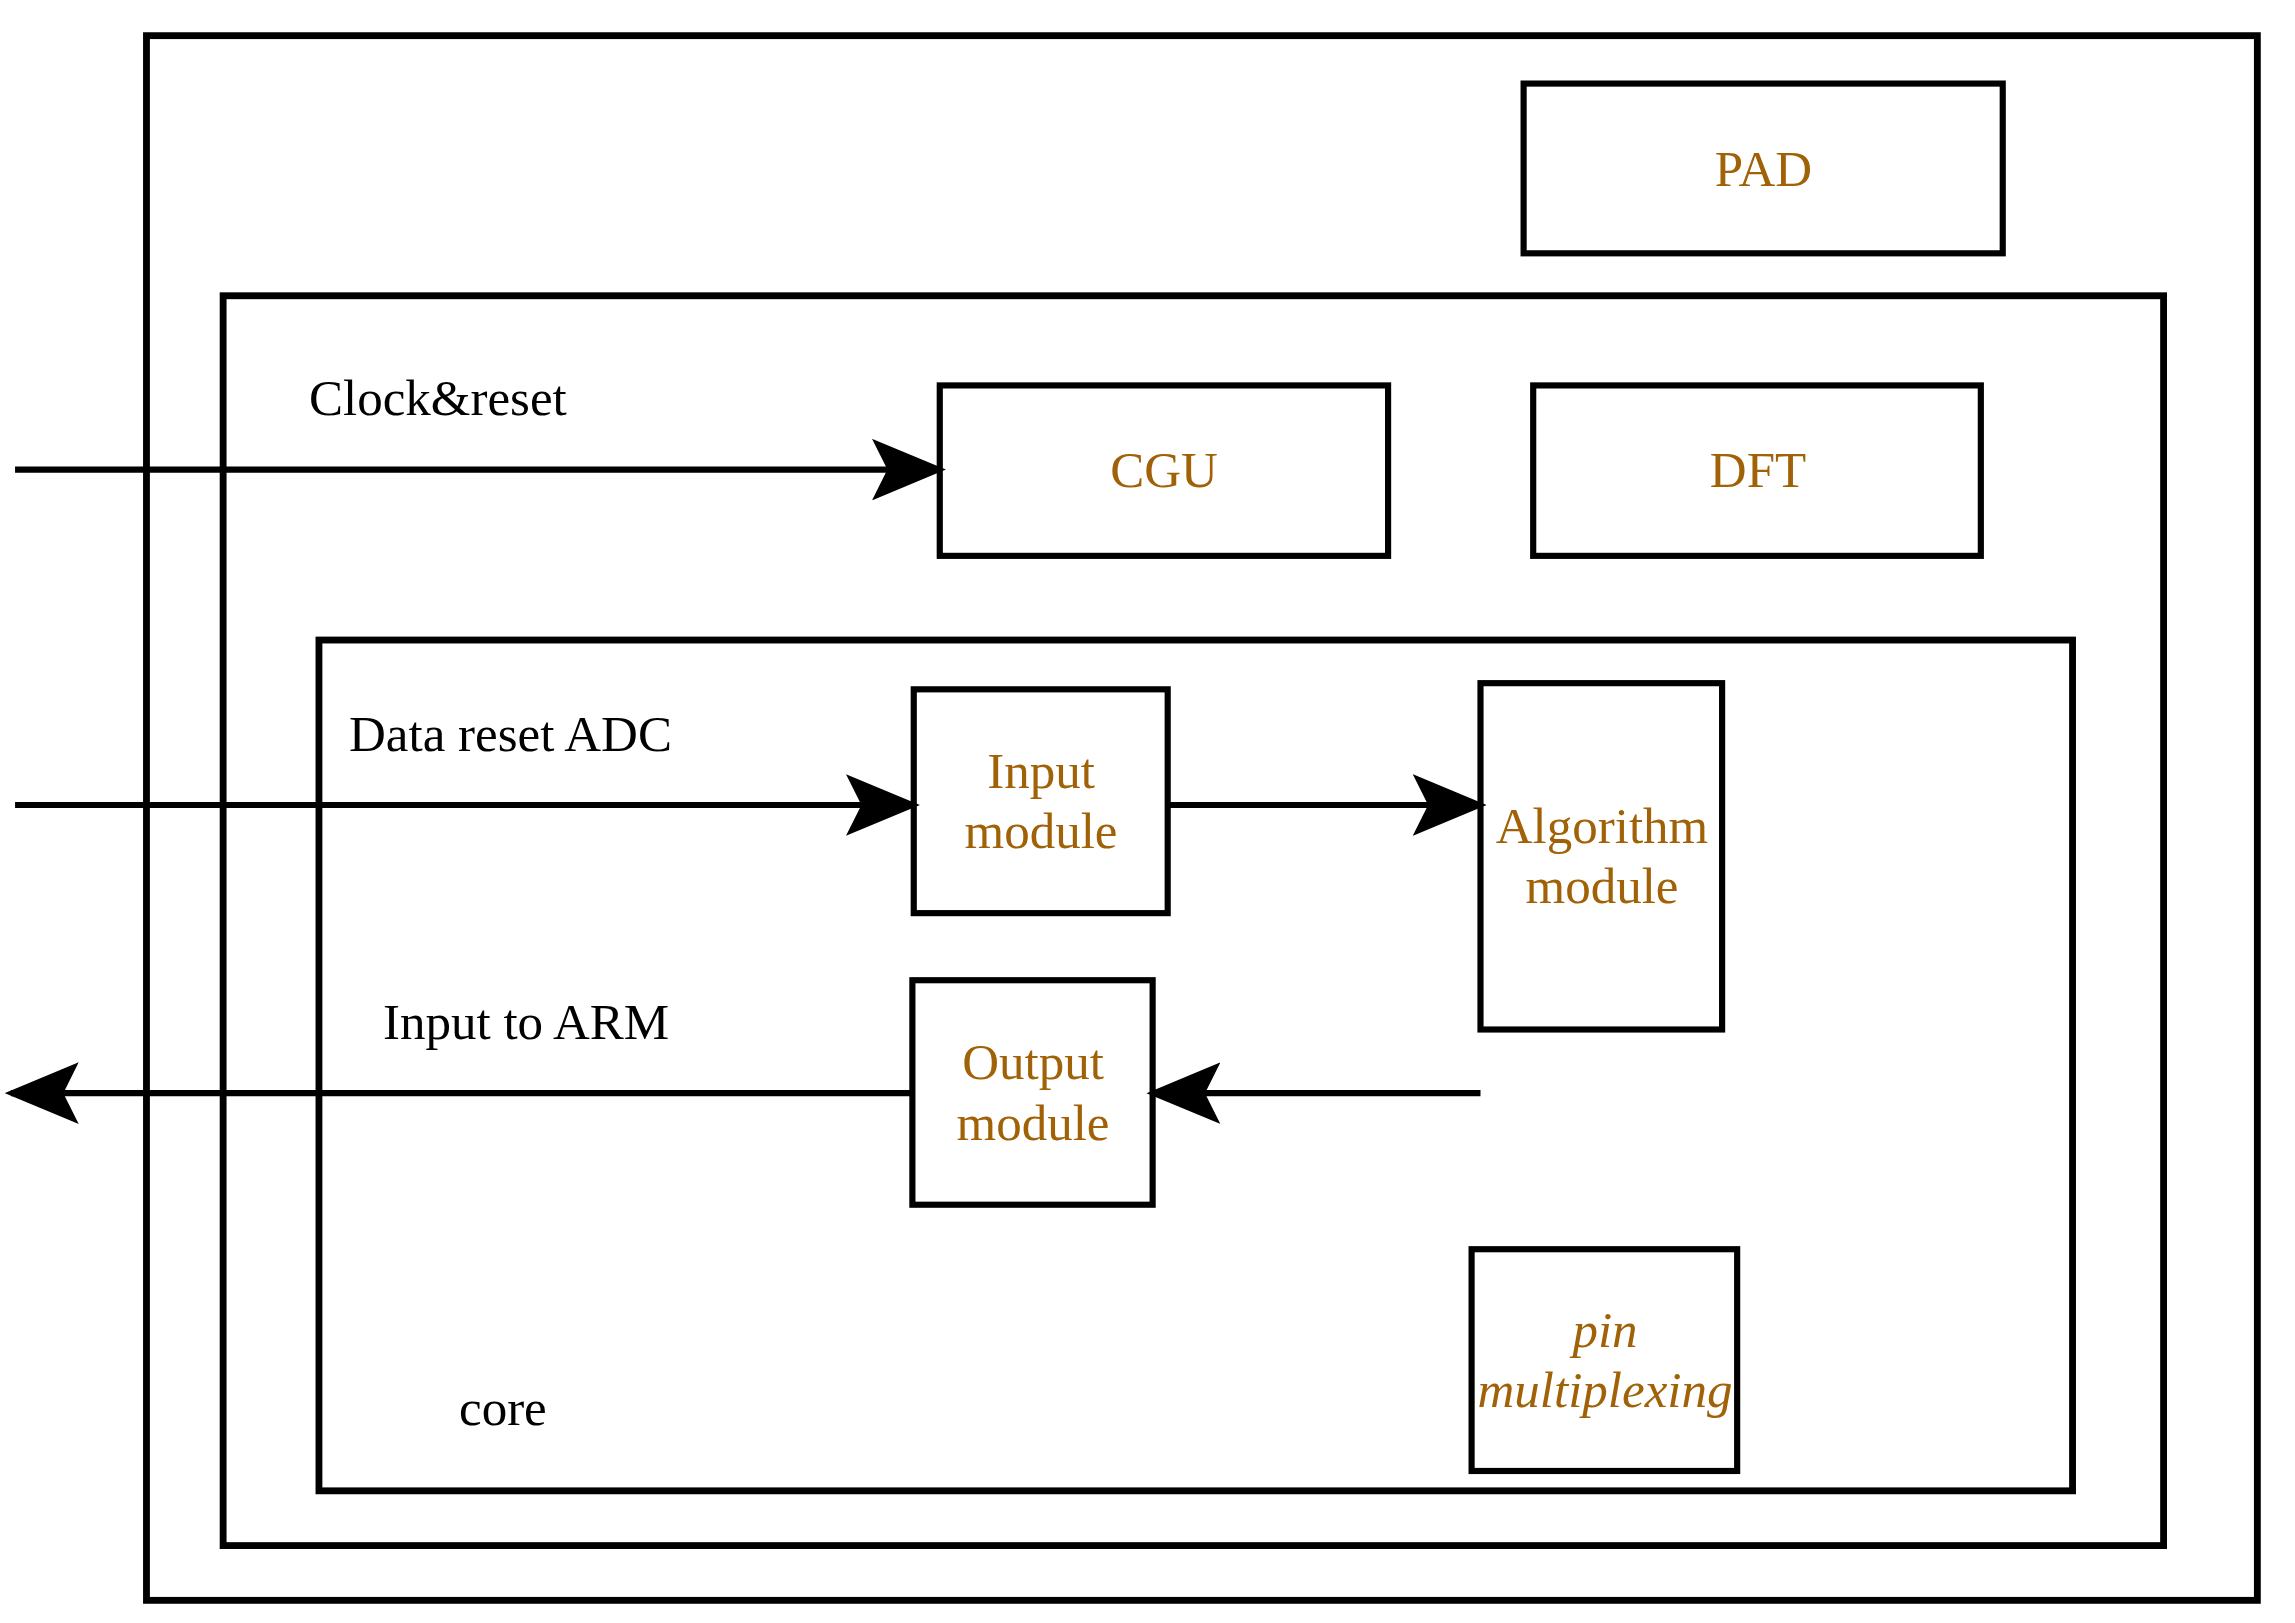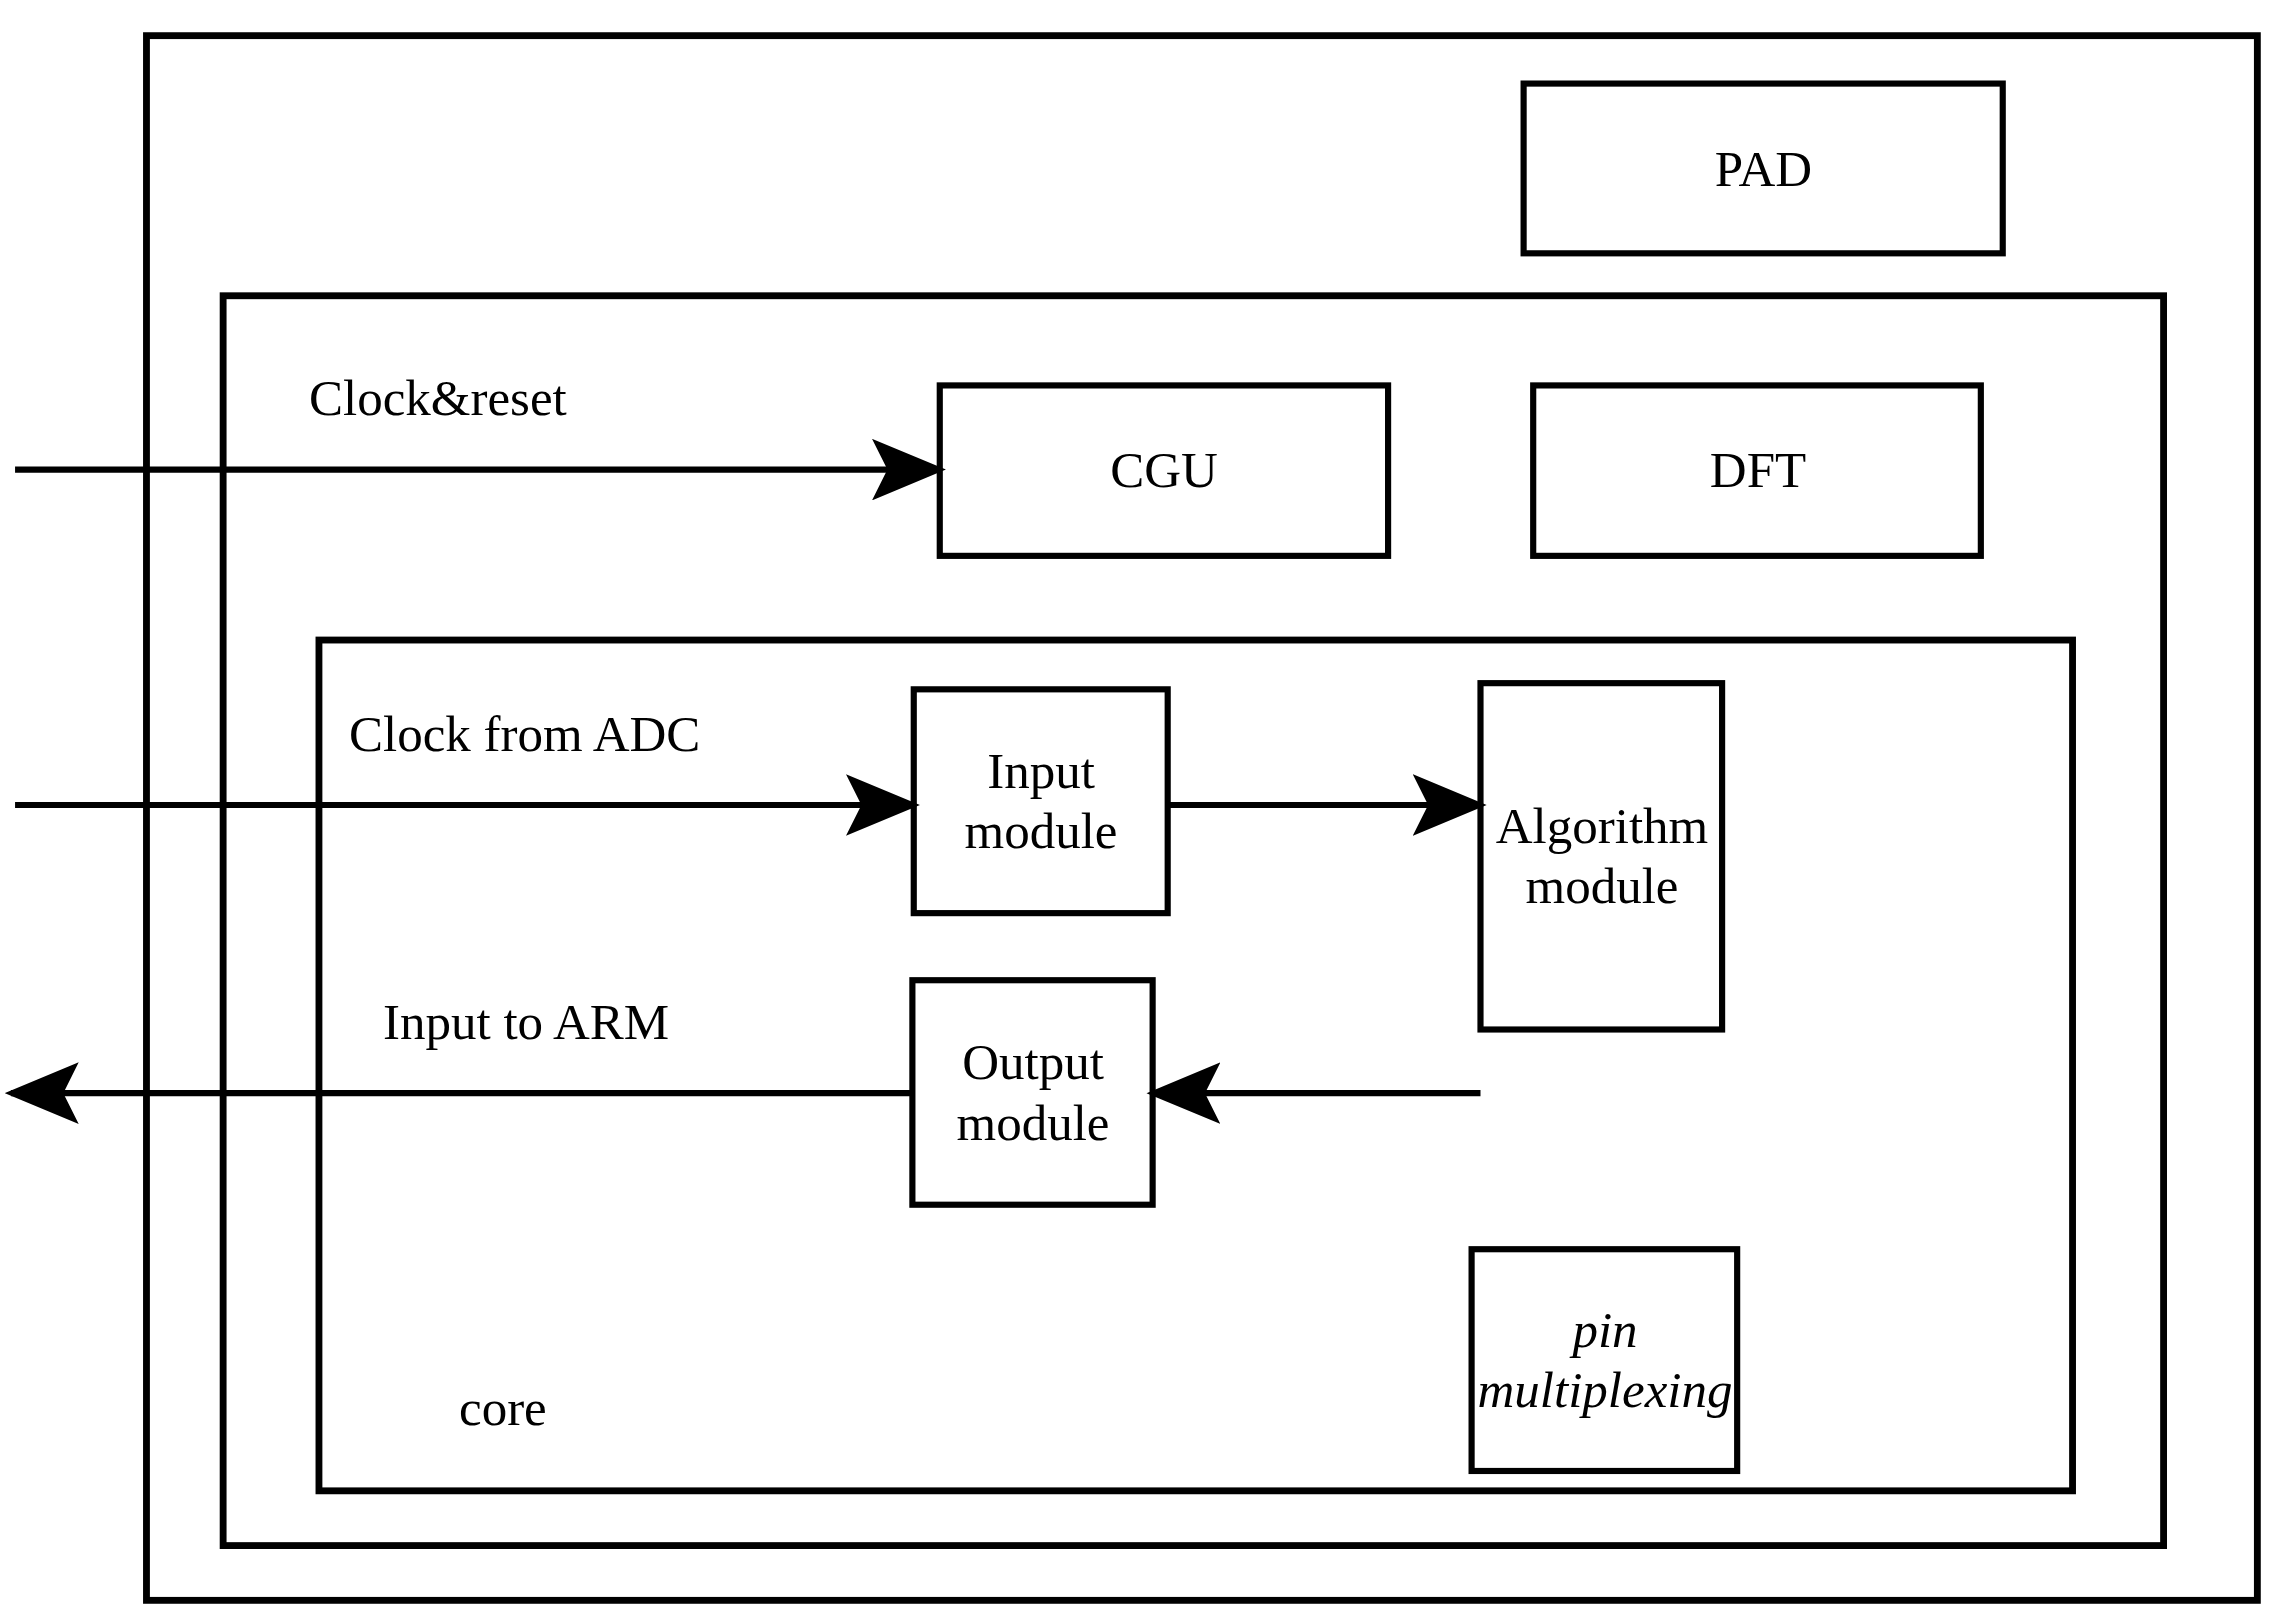--- a/index.html
+++ b/index.html
@@ -29,21 +29,21 @@
   }
   .box-label {
     position: absolute;
     display: flex;
     align-items: center;
     justify-content: center;
     text-align: center;
     line-height: 1.18;
     white-space: pre-line;
     font-size: 51px;
-    color: #000000;
+    color: #a16207;
     pointer-events: none;
   }
   .edge-label {
     position: absolute;
     font-size: 51px;
     color: #000000;
     white-space: nowrap;
     line-height: 1;
     text-align: right;
   }
@@ -98,19 +98,19 @@
       <div class="box-label" style="left: 1534px; top: 385px; width: 448px; height: 170px;">DFT</div>
       <div class="box-label" style="left: 914px; top: 689px; width: 254px; height: 224px;">Input
 module</div>
       <div class="box-label" style="left: 1481px; top: 683px; width: 242px; height: 346px;">Algorithm
 module</div>
       <div class="box-label" style="left: 913px; top: 980px; width: 240px; height: 225px; font-family: Liberation Serif, serif;">Output
 module</div>
       <div class="box-label" style="left: 1472px; top: 1249px; width: 266px; height: 222px; font-style: italic;">pin
 multiplexing</div>
       <div class="edge-label" style="left: 309px; top: 373px;">Clock&amp;reset</div>
-      <div class="edge-label" style="left: 349px; top: 709px;">Clock from ADC</div>
+      <div class="edge-label" style="left: 349px; top: 709px;">Data reset ADC</div>
       <div class="edge-label" style="left: 383px; top: 997px;">Input to ARM</div>
       <div class="container-label" style="left: 424px; top: 1383px;">core</div>
     </div>
 
 </div>
 
 
 </body></html>

